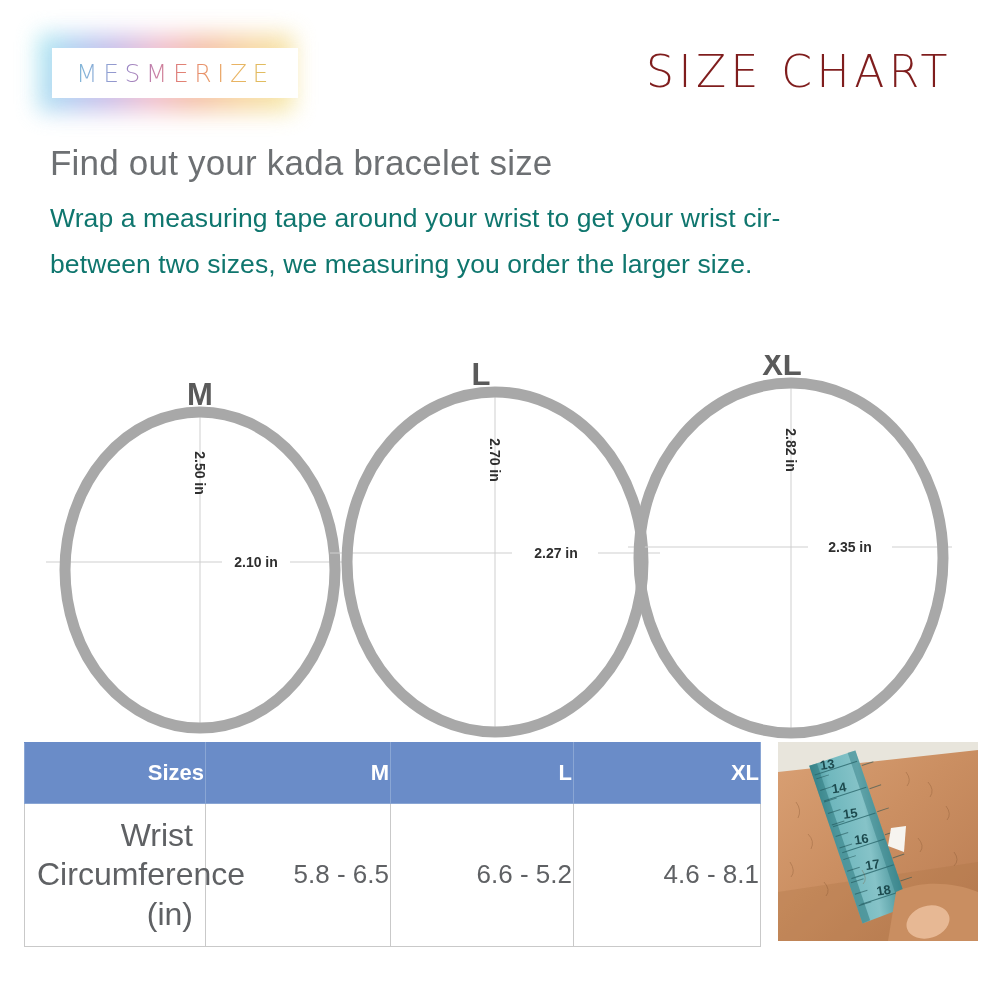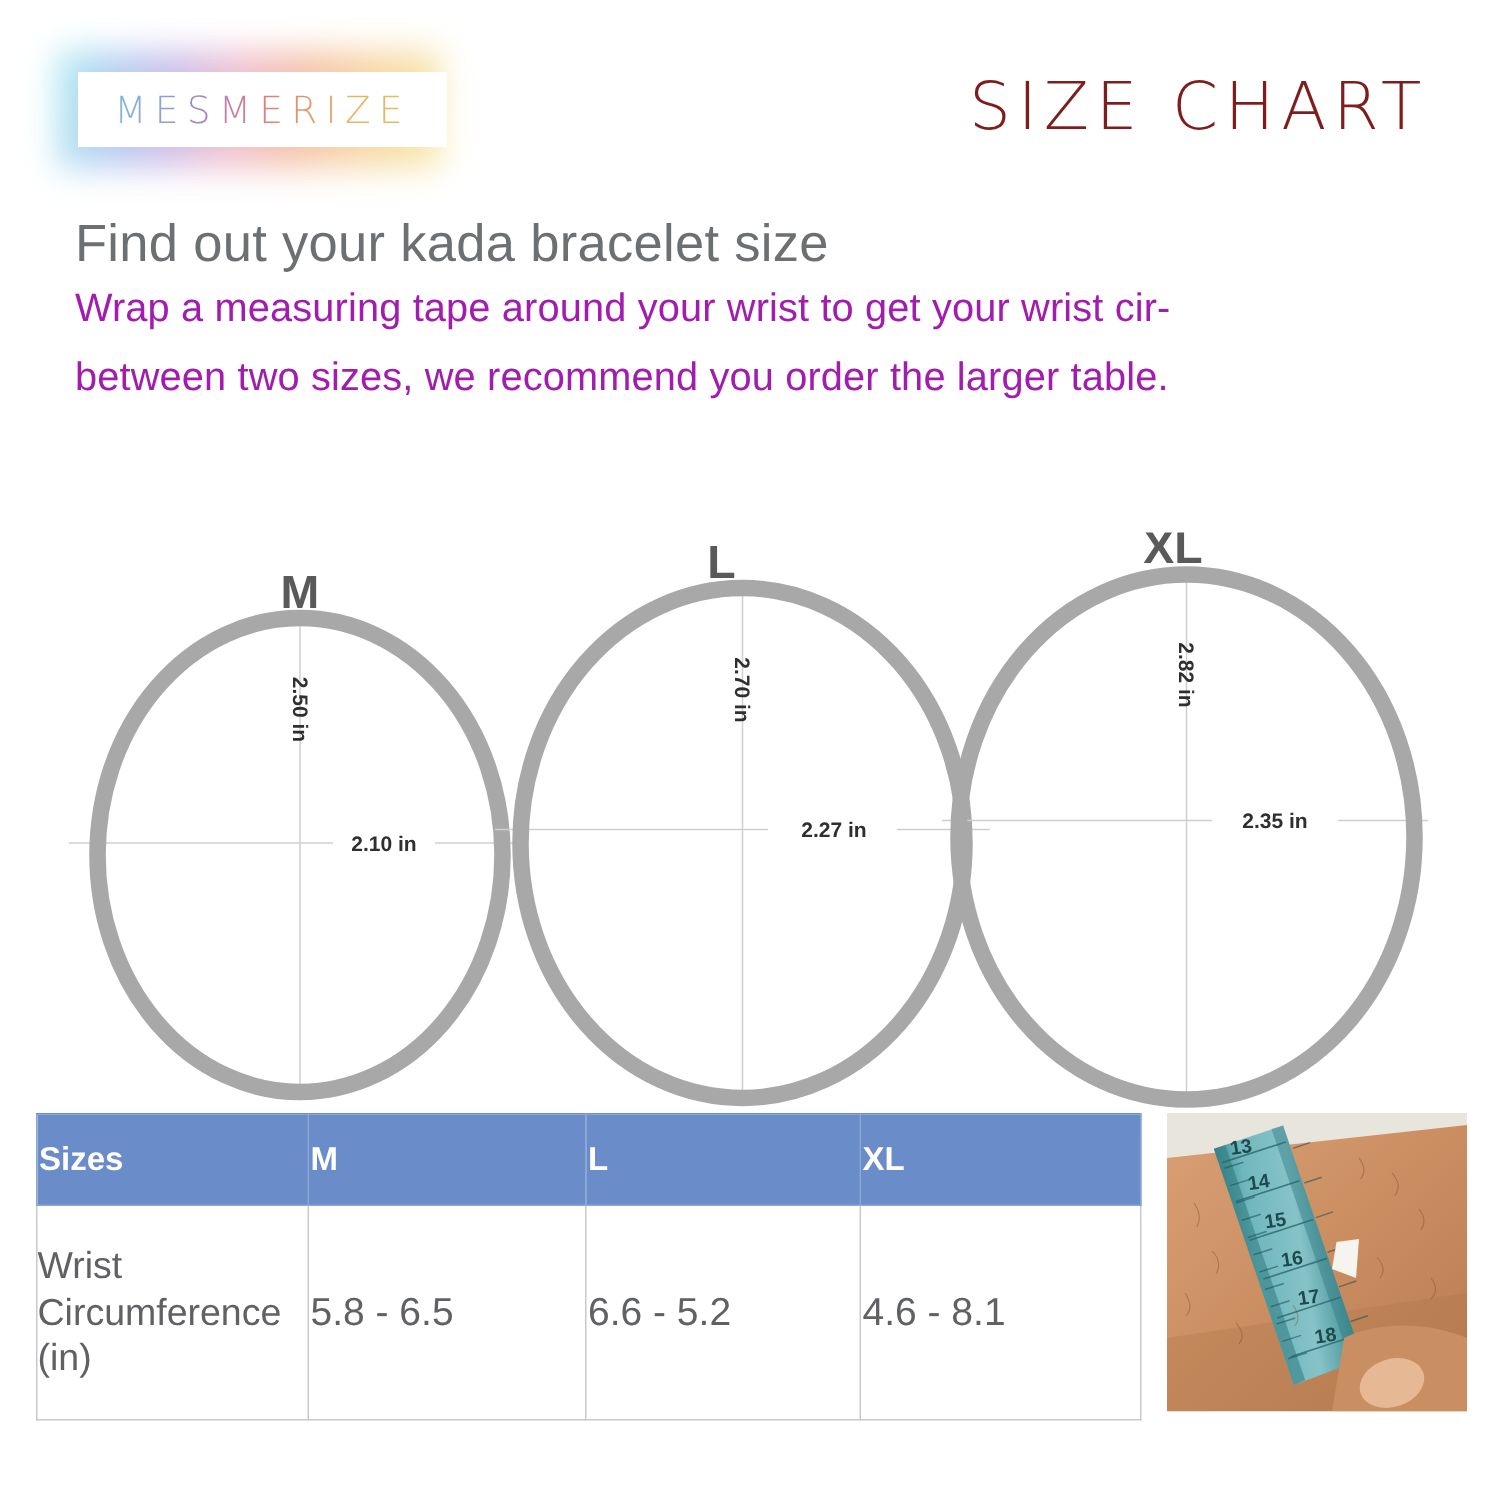--- a/index.html
+++ b/index.html
@@ -80,24 +80,25 @@
     color: #6d7073;
   }
   #intro-heading {
     font-size: 35px;
     font-weight: 400;
     letter-spacing: .2px;
     line-height: 1.18;
     color: #6d7073;
   }
   #intro-body {
+    margin-top: 13px;
     font-size: 26.5px;
     font-weight: 400;
     line-height: 1.72;
-    color: #a21caf;
+    color: #0f766e;
     letter-spacing: .1px;
   }
   #intro-body span { display: block; white-space: nowrap; }
 
   
   #ovals-diagram {
     position: absolute;
     left: 0;
     top: 355px;
     width: 1000px;
@@ -125,43 +126,43 @@
   #size-table {
     position: absolute;
     left: 24px;
     top: 742px;
     width: 736px;
     border-collapse: collapse;
     table-layout: fixed;
   }
   #size-table th, #size-table td {
     border: 1px solid #c9c9c9;
-    text-align: left;
+    text-align: right;
     vertical-align: middle;
   }
   #size-table thead th {
     background: #6a8cc8;
     color: #ffffff;
     font-size: 22px;
     font-weight: 700;
     height: 58px;
     border-color: #8aa6d4;
     border-top-color: #6a8cc8;
   }
   #size-table tbody td {
     background: #ffffff;
     color: #5f6164;
     font-size: 26px;
     font-weight: 400;
     height: 140px;
     line-height: 1.22;
   }
   #size-table tbody td.row-label {
-    font-size: 25px;
-    padding: 0 0;
+    font-size: 32px;
+    padding: 0 12px;
   }
   col.c-label { width: 181px; }
   col.c-m     { width: 185px; }
   col.c-l     { width: 183px; }
   col.c-xl    { width: 187px; }
 
   
   #wrist-photo {
     position: absolute;
     left: 778px;
@@ -180,21 +181,21 @@
 <div id="brand-logo">
   <div id="brand-text">MESMERIZE</div>
 </div>
 
 <div id="size-chart-title">SIZE CHART</div>
 
 <div id="intro">
   <div id="intro-heading">Find out your kada bracelet size</div>
   <div id="intro-body">
     <span>Wrap a measuring tape around your wrist to get your wrist cir-</span>
-    <span>between two sizes, we recommend you order the larger table.</span>
+    <span>between two sizes, we measuring you order the larger size.</span>
   </div>
 </div>
 
 <div id="ovals-diagram">
   <svg width="1000" height="390" viewBox="0 0 1000 390">
 
     <g>
       <line class="axis-line" x1="200" y1="58" x2="200" y2="378"></line>
       <line class="axis-line" x1="46" y1="207" x2="222" y2="207"></line>
       <line class="axis-line" x1="290" y1="207" x2="352" y2="207"></line>

